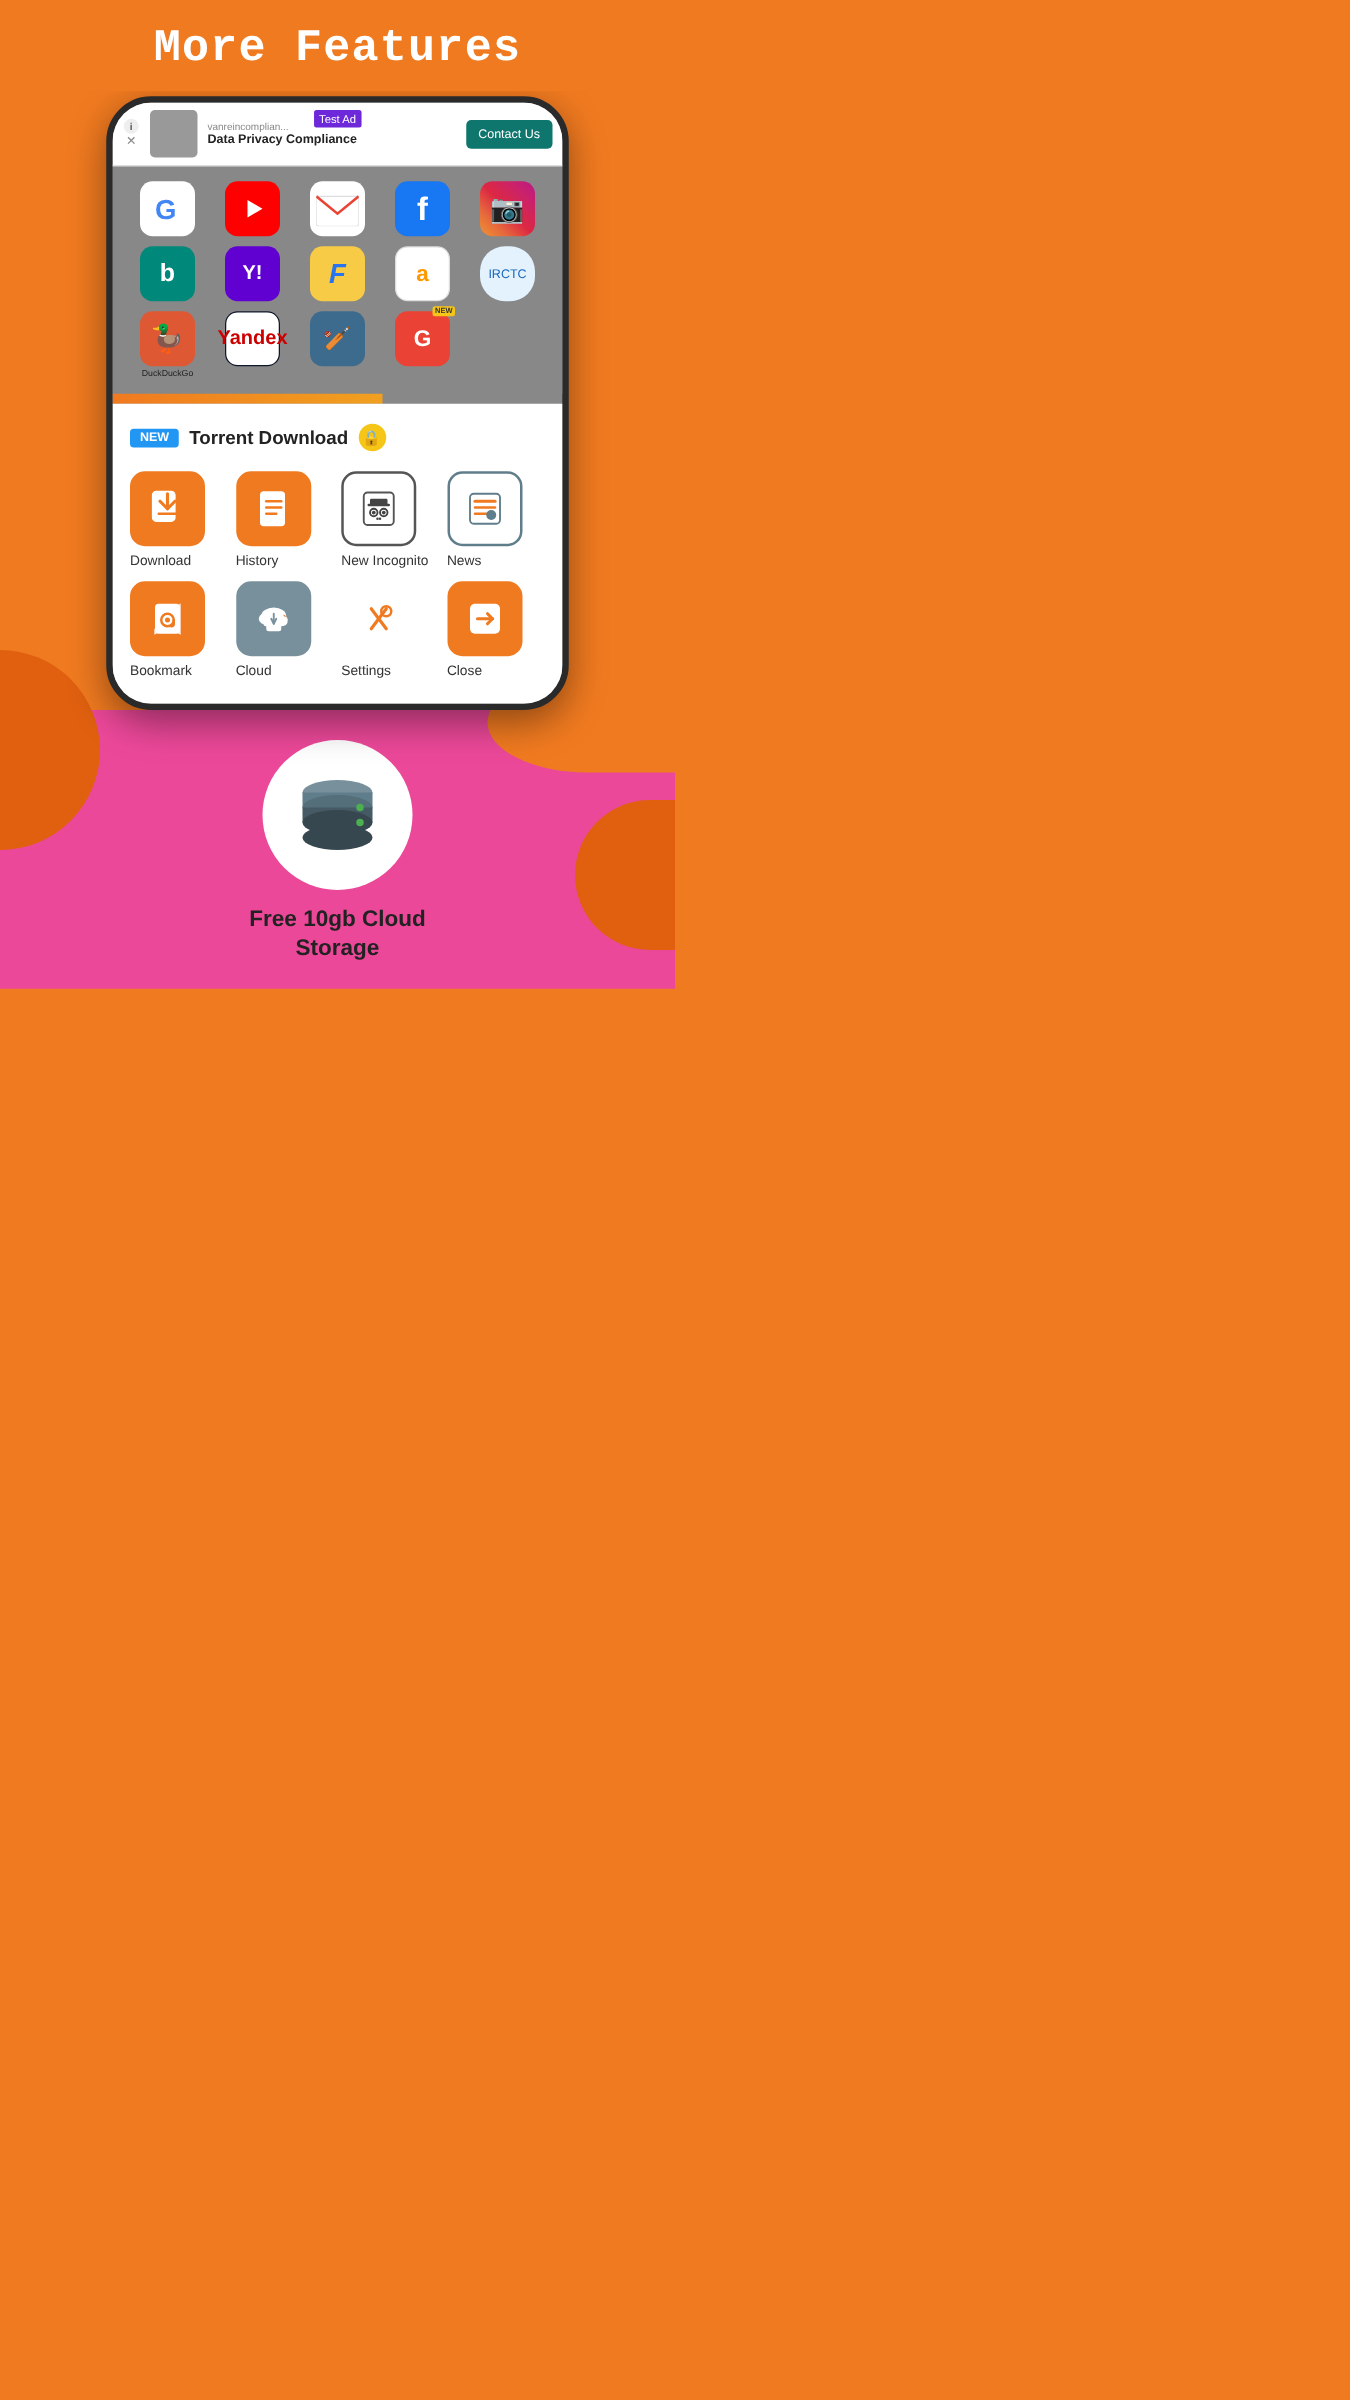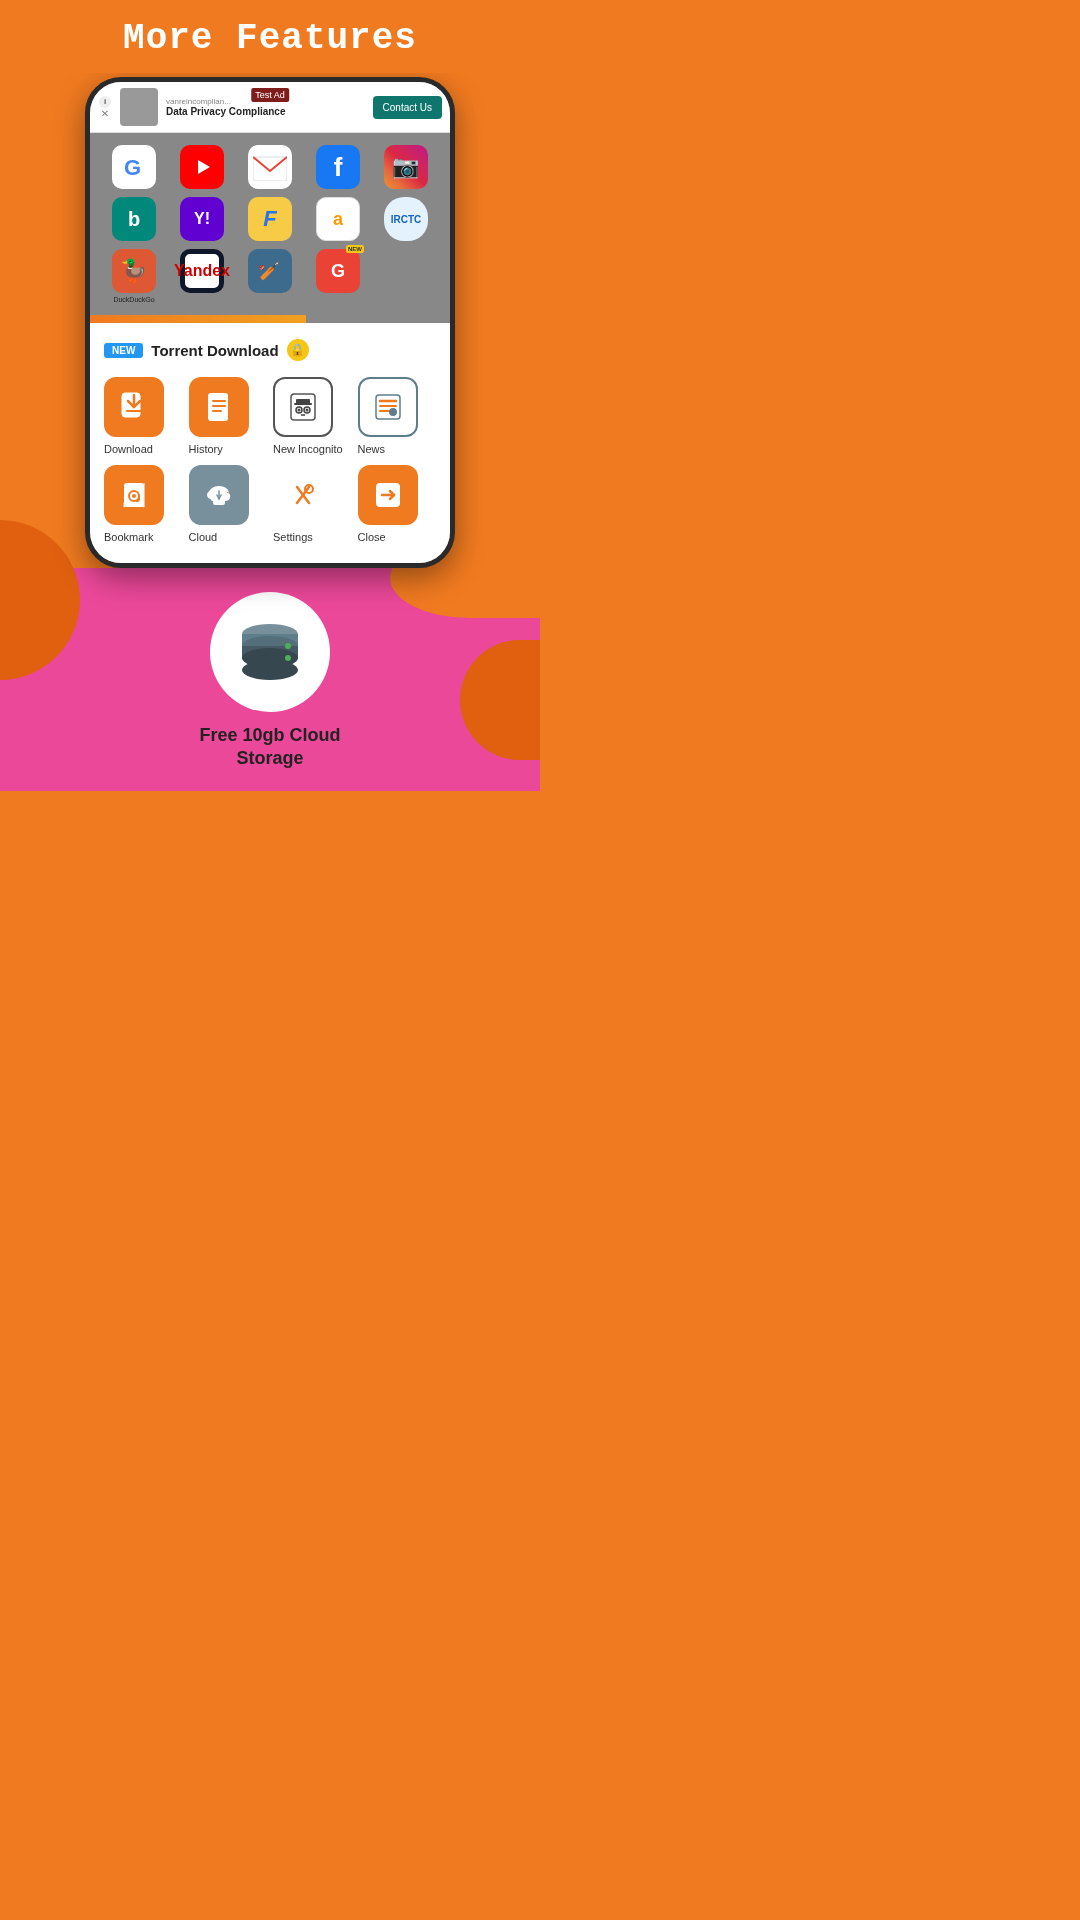--- a/index.html
+++ b/index.html
@@ -82,21 +82,21 @@
     .ad-image {
       width: 38px; height: 38px;
       background: #999;
       border-radius: 4px;
       flex-shrink: 0;
     }
     .ad-text { flex: 1; }
     .ad-url { font-size: 8px; color: #888; }
     .ad-title { font-size: 10px; font-weight: bold; color: #222; }
     .ad-label {
-      background: #7f1d1d;
+      background: #6d28d9;
       color: white;
       font-size: 9px;
       padding: 2px 4px;
       border-radius: 2px;
       position: absolute;
       top: 6px; left: 50%;
       transform: translateX(-50%);
     }
     .ad-contact-btn {
       background: #0f766e;
@@ -138,21 +138,21 @@
     .icon-google { background: white; }
     .icon-youtube { background: red; }
     .icon-gmail { background: white; }
     .icon-facebook { background: #1877F2; }
     .icon-bing { background: #00897B; }
     .icon-yahoo { background: #6001D2; }
     .icon-flipkart { background: #F7CB45; }
     .icon-amazon { background: white; border: 1px solid #ddd; }
     .icon-irctc { background: #E3F2FD; }
     .icon-duckduckgo { background: #DE5833; }
-    .icon-yandex { background: white; border: 5px solid #0f172a; }
+    .icon-yandex { background: white; border: 1px solid #0f172a; }
     .icon-espn { background: #3D6B8E; }
 
     
     .orange-bar {
       background: linear-gradient(to right, #F07A20, #F0A020);
       height: 8px;
       width: 60%;
     }
 
     
@@ -346,21 +346,21 @@
         <div class="app-icon">
           <div class="app-icon-img icon-yahoo" style="color:white; font-size:16px; font-weight:bold;">Y!</div>
         </div>
         <div class="app-icon">
           <div class="app-icon-img icon-flipkart" style="color:#2874F0; font-size:22px; font-weight:bold; font-style:italic;">F</div>
         </div>
         <div class="app-icon">
           <div class="app-icon-img icon-amazon" style="color:#FF9900; font-size:18px; font-weight:bold;">a</div>
         </div>
         <div class="app-icon">
-          <div class="app-icon-img icon-irctc" style="font-size:10px; color:#1565C0; font-weight:bold;border-radius:20px;">IRCTC</div>
+          <div class="app-icon-img icon-irctc" style="font-size:10px; color:#1565C0; font-weight:normal;border-radius:20px;">IRCTC</div>
         </div>
 
         <div class="app-icon">
           <div class="app-icon-img icon-duckduckgo" style="font-size:22px;">🦆</div>
           <div class="app-icon-label">DuckDuckGo</div>
         </div>
         <div class="app-icon">
           <div class="app-icon-img icon-yandex" style="color:#CC0000; font-size:16px;">Yandex</div>
         </div>
         <div class="app-icon">

